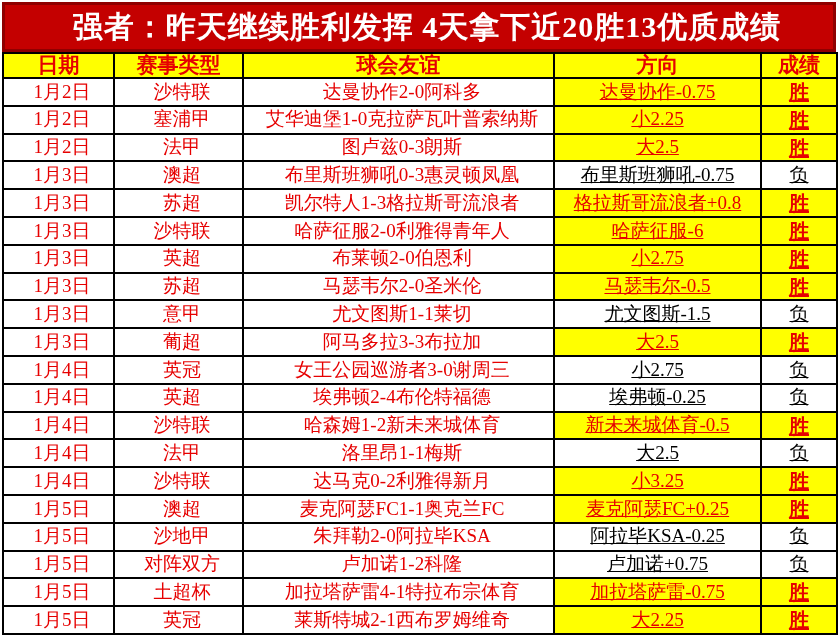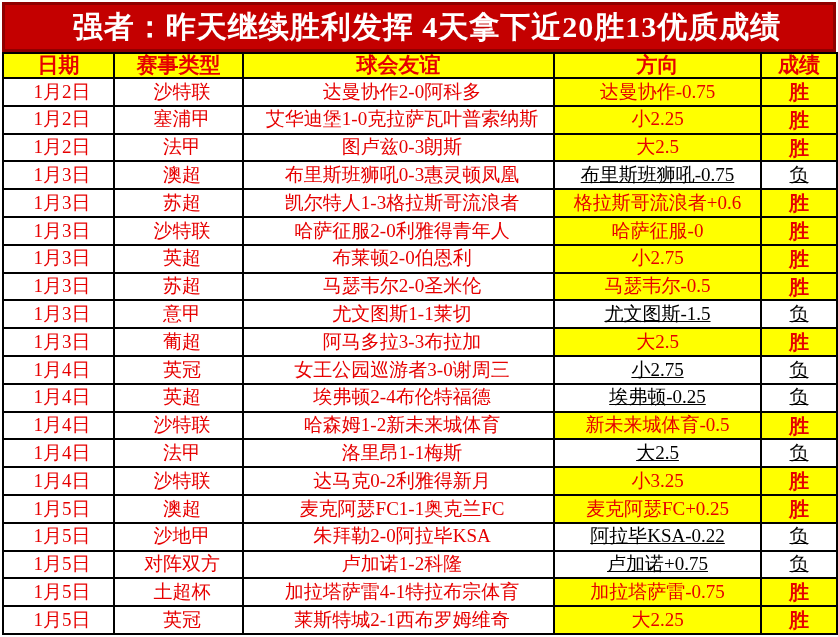--- a/index.html
+++ b/index.html
@@ -44,20 +44,21 @@
     color: var(--red, #e60000);
     font-weight: bold;
     font-size: 21px;
   }
   tbody tr { height: 27.8px; }
   tbody td { font-size: 19px; background: var(--cell-bg, #ffffff); }
   td.date, td.league, td.match { color: var(--red, #e60000); padding-left: 7px; }
   tr.win td.direction, tr.win td.result {
     background: var(--win-bg, #ffff00);
     color: var(--red, #e60000);
+    text-decoration: underline;
   }
   tr.loss td.direction, tr.loss td.result {
     background: var(--cell-bg, #ffffff);
     color: var(--loss-text, #000000);
     text-decoration: underline;
   }
   td.result { font-weight: bold; font-size: 20px; }
   tr.loss td.result { font-weight: normal; font-size: 19px; }
 </style>
 </head>
@@ -108,28 +109,28 @@
         <td class="date">1月3日</td>
         <td class="league">澳超</td>
         <td class="match">布里斯班狮吼0-3惠灵顿凤凰</td>
         <td class="direction">布里斯班狮吼-0.75</td>
         <td class="result">负</td>
       </tr>
       <tr class="win">
         <td class="date">1月3日</td>
         <td class="league">苏超</td>
         <td class="match">凯尔特人1-3格拉斯哥流浪者</td>
-        <td class="direction">格拉斯哥流浪者+0.6</td>
+        <td class="direction">格拉斯哥流浪者+0.8</td>
         <td class="result">胜</td>
       </tr>
       <tr class="win">
         <td class="date">1月3日</td>
         <td class="league">沙特联</td>
         <td class="match">哈萨征服2-0利雅得青年人</td>
-        <td class="direction">哈萨征服-0</td>
+        <td class="direction">哈萨征服-6</td>
         <td class="result">胜</td>
       </tr>
       <tr class="win">
         <td class="date">1月3日</td>
         <td class="league">英超</td>
         <td class="match">布莱顿2-0伯恩利</td>
         <td class="direction">小2.75</td>
         <td class="result">胜</td>
       </tr>
       <tr class="win">
@@ -192,21 +193,21 @@
         <td class="date">1月5日</td>
         <td class="league">澳超</td>
         <td class="match">麦克阿瑟FC1-1奥克兰FC</td>
         <td class="direction">麦克阿瑟FC+0.25</td>
         <td class="result">胜</td>
       </tr>
       <tr class="loss">
         <td class="date">1月5日</td>
         <td class="league">沙地甲</td>
         <td class="match">朱拜勒2-0阿拉毕KSA</td>
-        <td class="direction">阿拉毕KSA-0.22</td>
+        <td class="direction">阿拉毕KSA-0.25</td>
         <td class="result">负</td>
       </tr>
       <tr class="loss">
         <td class="date">1月5日</td>
         <td class="league">对阵双方</td>
         <td class="match">卢加诺1-2科隆</td>
         <td class="direction">卢加诺+0.75</td>
         <td class="result">负</td>
       </tr>
       <tr class="win">

